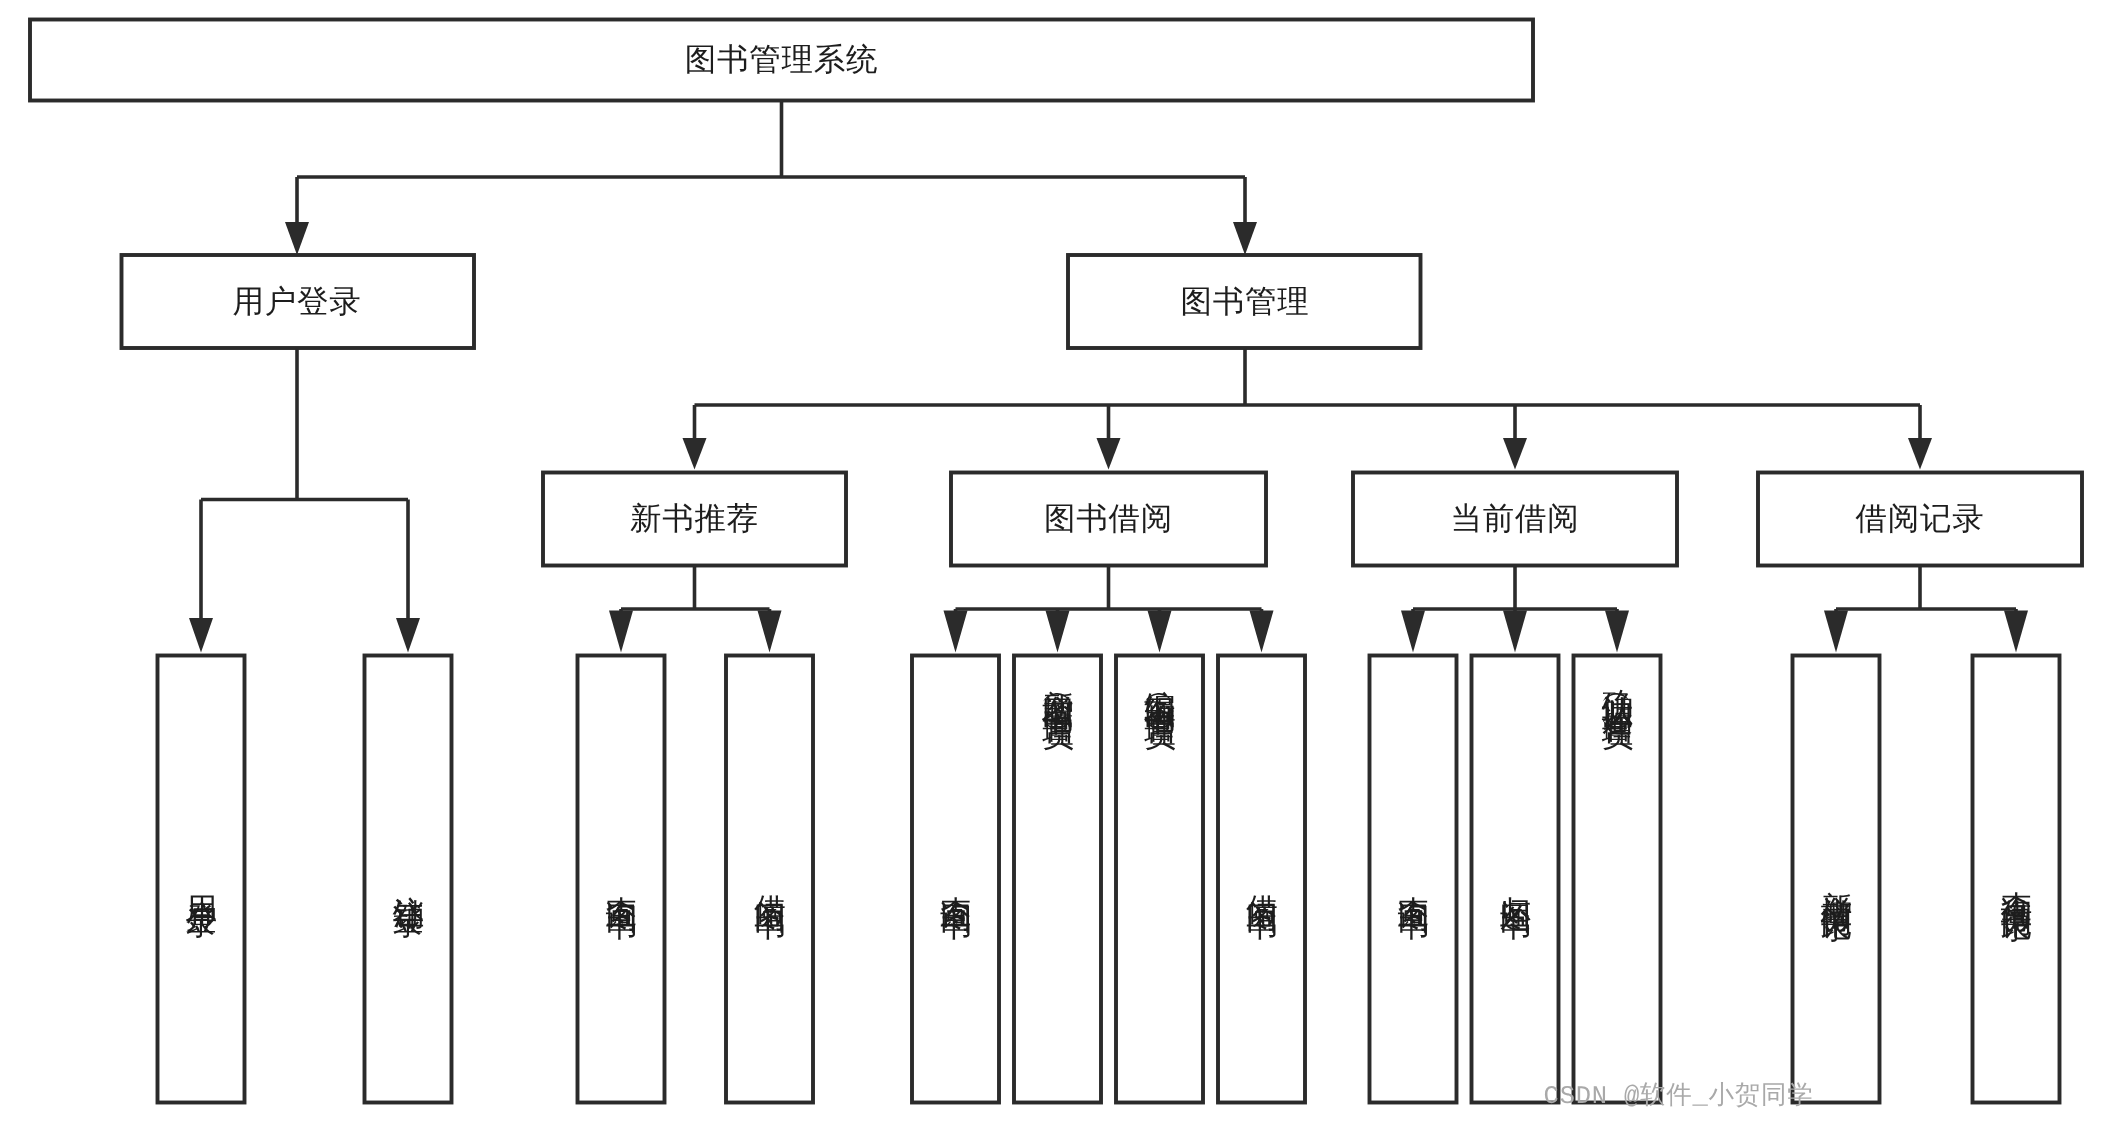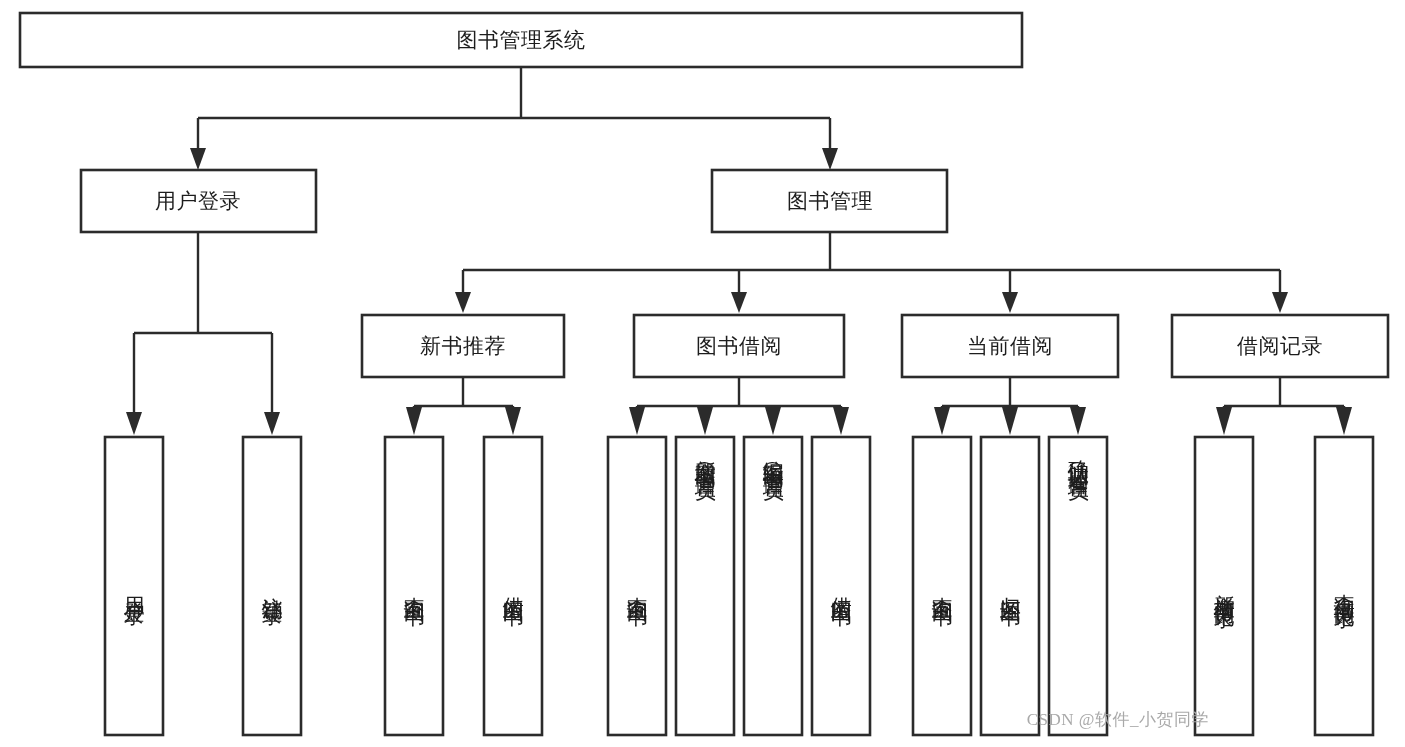--- a/index.html
+++ b/index.html
@@ -65,22 +65,22 @@
     font-size: 21px;
     line-height: 1.08;
     color: #1d1d1d;
     letter-spacing: 3px;
     white-space: nowrap;
     text-align: center;
   }
   .watermark {
     position: absolute;
     right: 10px;
-    bottom: 16px;
-    font-family: Liberation Serif, serif;
+    bottom: 6px;
+    font-family: Liberation Mono, monospace;
     font-size: 17px;
     color: #a9a9a9;
     letter-spacing: 0.5px;
     white-space: nowrap;
     text-align: center;
   }
 </style>
 </head>
 <body>
 

